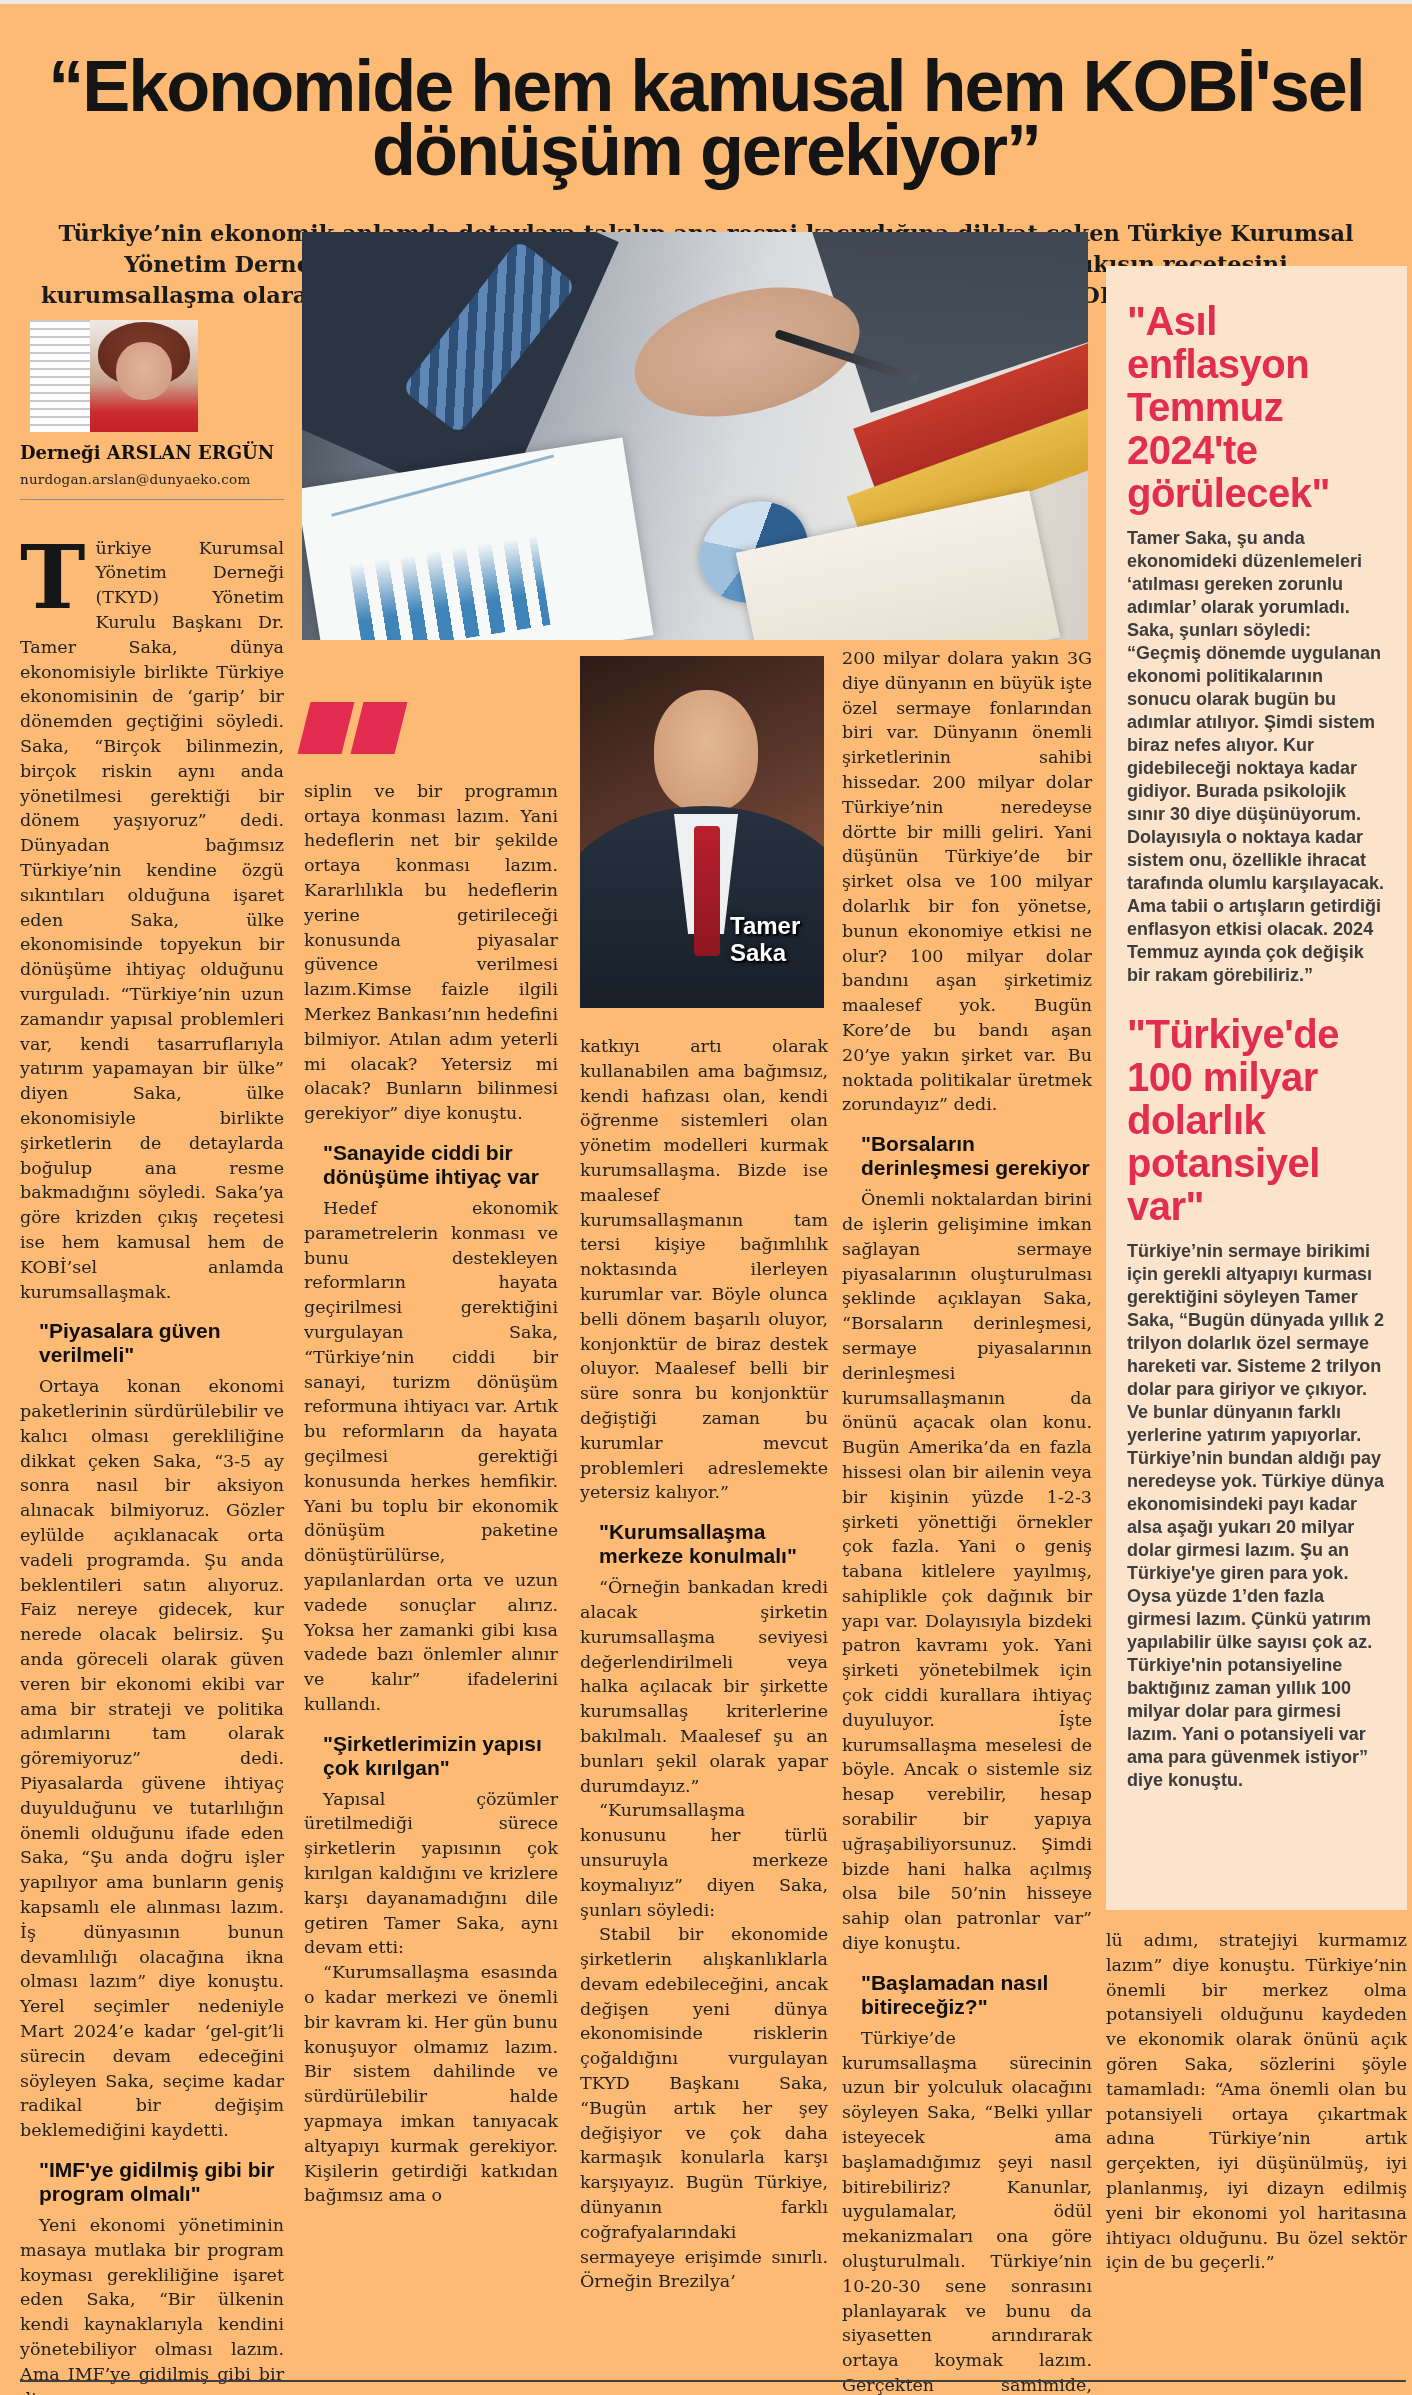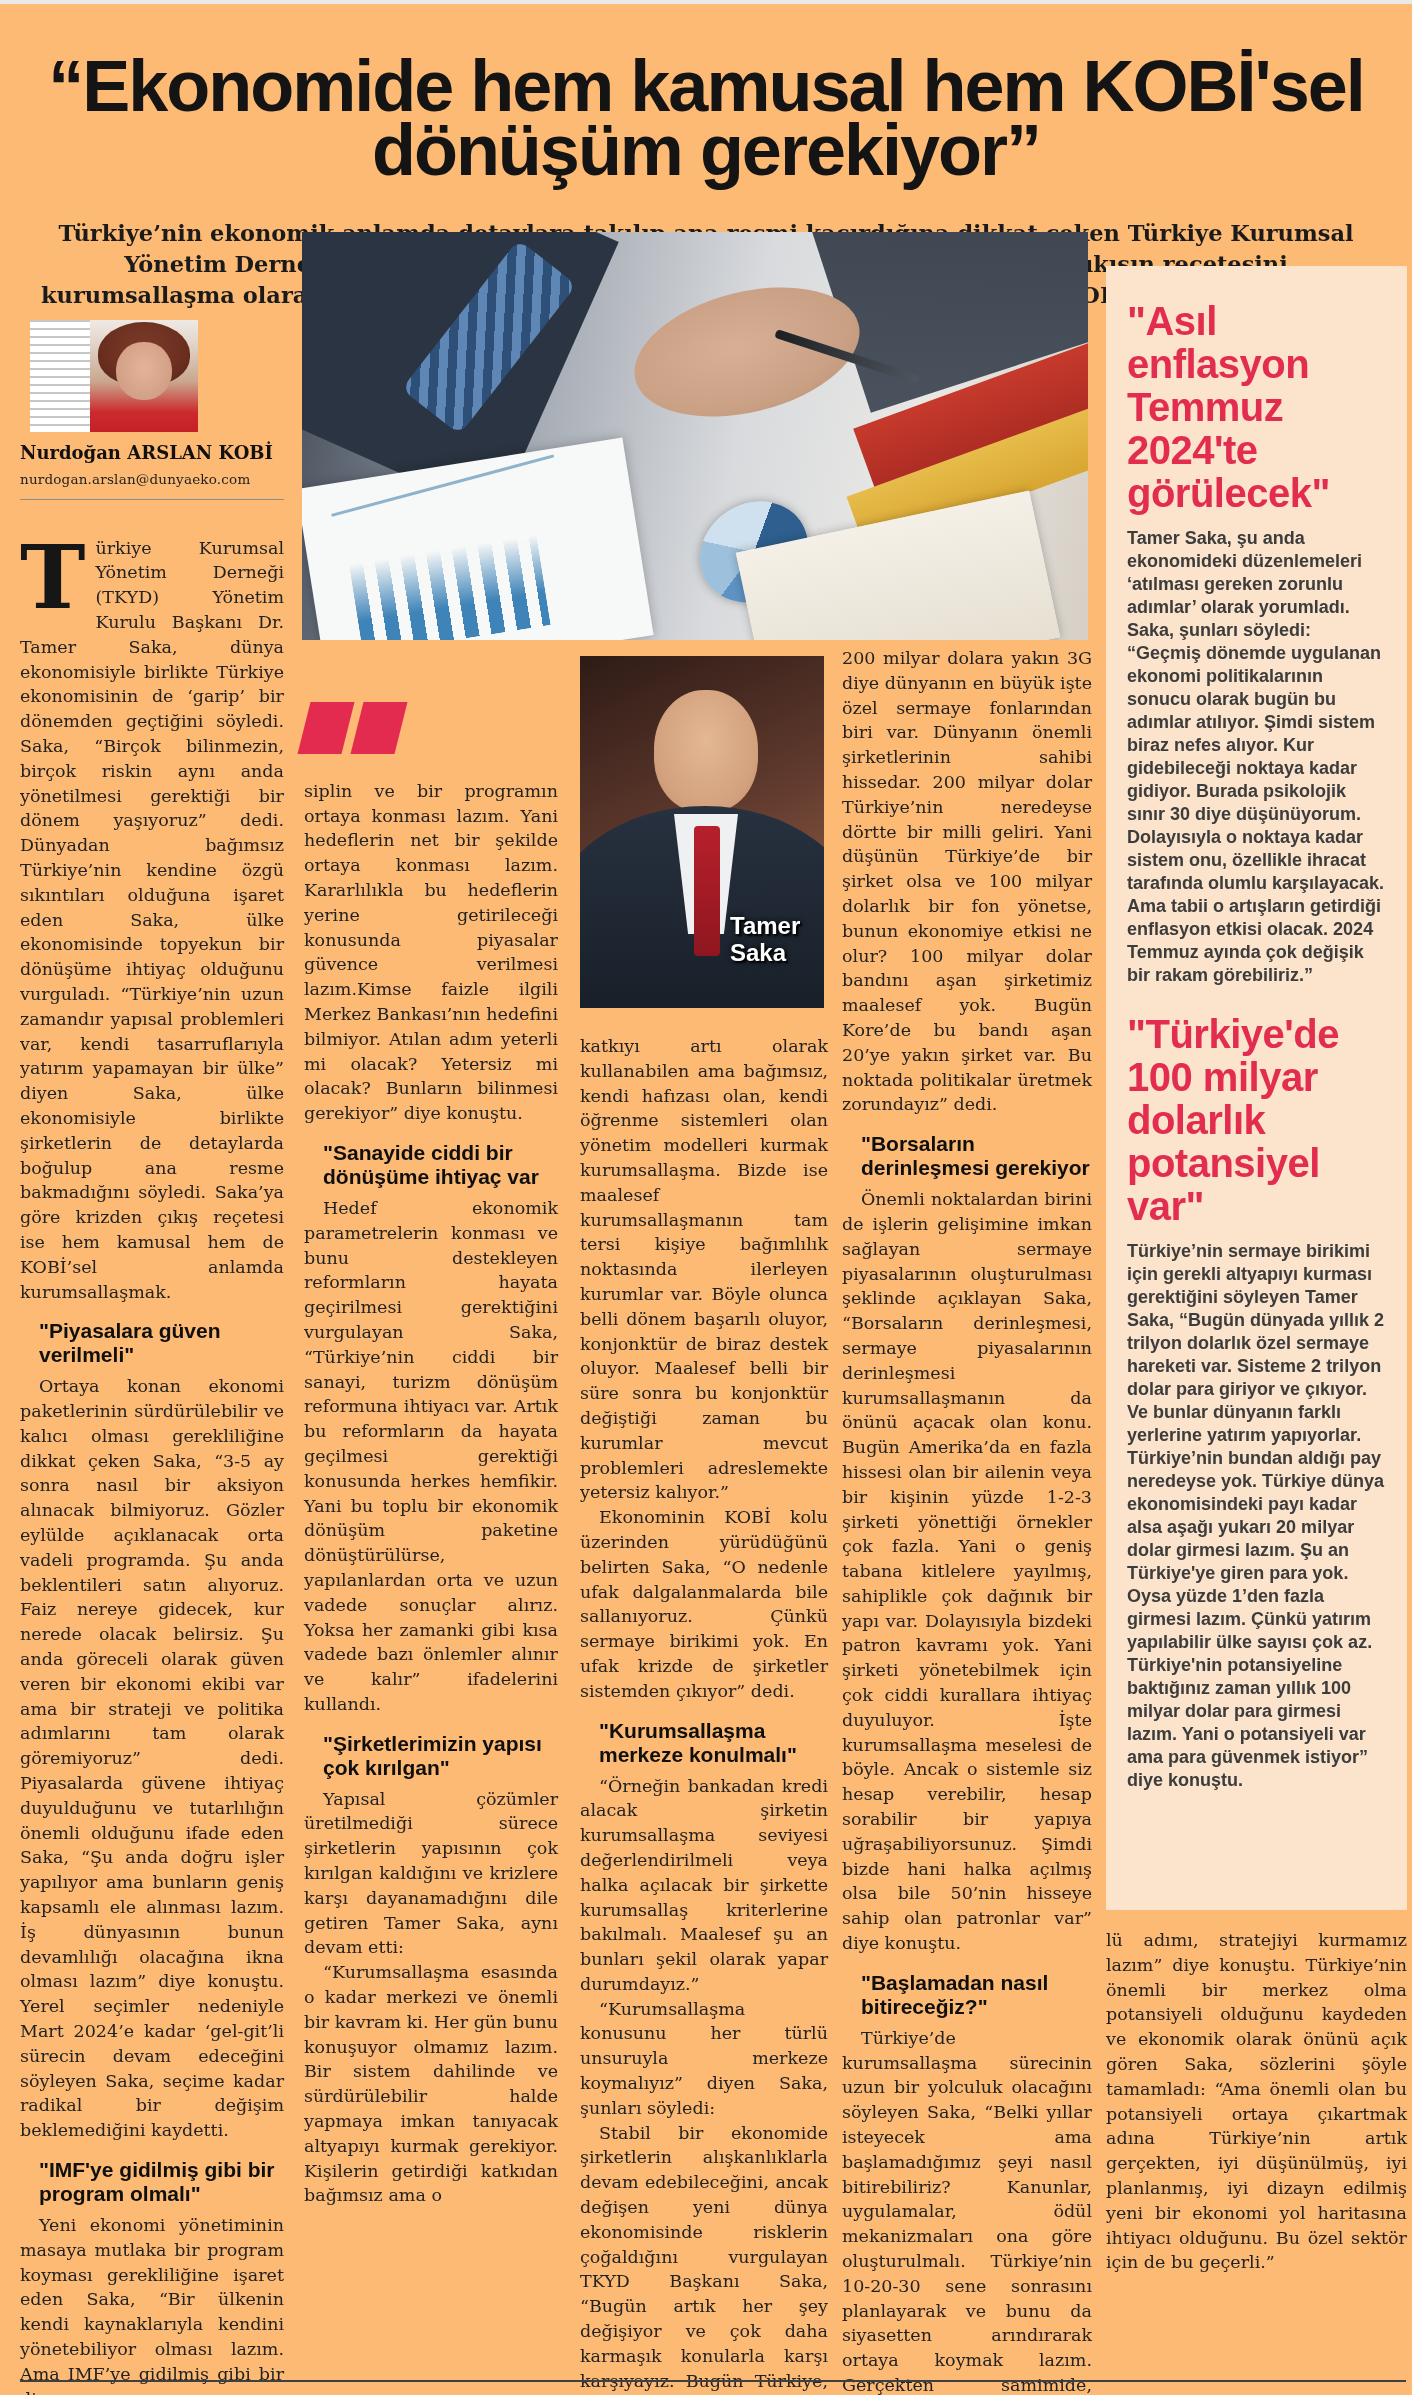--- a/index.html
+++ b/index.html
@@ -98,21 +98,21 @@
   <h1 class="headline">“Ekonomide hem kamusal hem KOBİ'sel dönüşüm gerekiyor”</h1>
   <div class="lede">Türkiye’nin ekonomik anlamda detaylara takılıp ana resmi kaçırdığına dikkat çeken Türkiye Kurumsal Yönetim Derneği (TKYD) Yönetim Kurulu Başkanı Dr. Tamer Saka, krizden çıkışın reçetesini kurumsallaşma olarak tanımladı. Saka’ya göre, Türkiye’de hem kamusal hem de KOBİ’sel reformların bir an önce hayata geçmesi gerekiyor.</div>
 
   <div class="col" style="left:20px;top:316px;width:264px;">
     <div class="author-photo">
       <div class="ap-lines"></div>
       <div class="ap-person"></div>
       <div class="ap-hair"></div>
       <div class="ap-face"></div>
     </div>
-    <div class="byline-name">Nurdoğan ARSLAN KOBİ</div>
+    <div class="byline-name">Derneği ARSLAN ERGÜN</div>
     <div class="byline-email">nurdogan.arslan@dunyaeko.com</div>
     <div class="byline-rule"></div>
     <p class="cont" style="margin-top:36px;">
       <span class="dropcap">T</span><span>ürkiye Kurumsal Yönetim Derneği (TKYD) Yönetim Kurulu Başkanı Dr. Tamer Saka, dünya ekonomisiyle birlikte Türkiye ekonomisinin de ‘garip’ bir dönemden geçtiğini söyledi. Saka, “Birçok bilinmezin, birçok riskin aynı anda yönetilmesi gerektiği bir dönem yaşıyoruz” dedi. Dünyadan bağımsız Türkiye’nin kendine özgü sıkıntıları olduğuna işaret eden Saka, ülke ekonomisinde topyekun bir dönüşüme ihtiyaç olduğunu vurguladı. “Türkiye’nin uzun zamandır yapısal problemleri var, kendi tasarruflarıyla yatırım yapamayan bir ülke” diyen Saka, ülke ekonomisiyle birlikte şirketlerin de detaylarda boğulup ana resme bakmadığını söyledi. Saka’ya göre krizden çıkış reçetesi ise hem kamusal hem de KOBİ’sel anlamda kurumsallaşmak.</span>
     </p>
     <div class="subhead">"Piyasalara güven verilmeli"</div>
     <p>Ortaya konan ekonomi paketlerinin sürdürülebilir ve kalıcı olması gerekliliğine dikkat çeken Saka, “3-5 ay sonra nasıl bir aksiyon alınacak bilmiyoruz. Gözler eylülde açıklanacak orta vadeli programda. Şu anda beklentileri satın alıyoruz. Faiz nereye gidecek, kur nerede olacak belirsiz. Şu anda göreceli olarak güven veren bir ekonomi ekibi var ama bir strateji ve politika adımlarını tam olarak göremiyoruz” dedi. Piyasalarda güvene ihtiyaç duyulduğunu ve tutarlılığın önemli olduğunu ifade eden Saka, “Şu anda doğru işler yapılıyor ama bunların geniş kapsamlı ele alınması lazım. İş dünyasının bunun devamlılığı olacağına ikna olması lazım” diye konuştu. Yerel seçimler nedeniyle Mart 2024’e kadar ‘gel-git’li sürecin devam edeceğini söyleyen Saka, seçime kadar radikal bir değişim beklemediğini kaydetti.</p>
     <div class="subhead">"IMF'ye gidilmiş gibi bir program olmalı"</div>
     <p>Yeni ekonomi yönetiminin masaya mutlaka bir program koyması gerekliliğine işaret eden Saka, “Bir ülkenin kendi kaynaklarıyla kendini yönetebiliyor olması lazım. Ama IMF’ye gidilmiş gibi bir di-</p>
   </div>
@@ -146,21 +146,20 @@
   <div class="portrait">
     <div class="pt-face"></div>
     <div class="pt-shoulders"></div>
     <div class="pt-shirt"></div>
     <div class="pt-tie"></div>
     <div class="photo-caption" style="width:80px;">Tamer Saka</div>
   </div>
 
   <div class="col" style="left:580px;top:1030px;width:248px;">
     <p class="cont">katkıyı artı olarak kullanabilen ama bağımsız, kendi hafızası olan, kendi öğrenme sistemleri olan yönetim modelleri kurmak kurumsallaşma. Bizde ise maalesef kurumsallaşmanın tam tersi kişiye bağımlılık noktasında ilerleyen kurumlar var. Böyle olunca belli dönem başarılı oluyor, konjonktür de biraz destek oluyor. Maalesef belli bir süre sonra bu konjonktür değiştiği zaman bu kurumlar mevcut problemleri adreslemekte yetersiz kalıyor.”</p>
-    <p>Ekonominin KOBİ kolu üzerinden yürüdüğünü belirten Saka, “O nedenle ufak dalgalanmalarda bile sallanıyoruz. Çünkü sermaye birikimi yok. En ufak krizde de şirketler sistemden çıkıyor” dedi.</p>
     <div class="subhead">"Kurumsallaşma merkeze konulmalı"</div>
     <p>“Örneğin bankadan kredi alacak şirketin kurumsallaşma seviyesi değerlendirilmeli veya halka açılacak bir şirkette kurumsallaş kriterlerine bakılmalı. Maalesef şu an bunları şekil olarak yapar durumdayız.”</p>
     <p>“Kurumsallaşma konusunu her türlü unsuruyla merkeze koymalıyız” diyen Saka, şunları söyledi:</p>
     <p>Stabil bir ekonomide şirketlerin alışkanlıklarla devam edebileceğini, ancak değişen yeni dünya ekonomisinde risklerin çoğaldığını vurgulayan TKYD Başkanı Saka, “Bugün artık her şey değişiyor ve çok daha karmaşık konularla karşı karşıyayız. Bugün Türkiye, dünyanın farklı coğrafyalarındaki sermayeye erişimde sınırlı. Örneğin Brezilya’</p>
   </div>
 
   <div class="col" style="left:842px;top:642px;width:250px;">
     <p class="cont">200 milyar dolara yakın 3G diye dünyanın en büyük işte özel sermaye fonlarından biri var. Dünyanın önemli şirketlerinin sahibi hissedar. 200 milyar dolar Türkiye’nin neredeyse dörtte bir milli geliri. Yani düşünün Türkiye’de bir şirket olsa ve 100 milyar dolarlık bir fon yönetse, bunun ekonomiye etkisi ne olur? 100 milyar dolar bandını aşan şirketimiz maalesef yok. Bugün Kore’de bu bandı aşan 20’ye yakın şirket var. Bu noktada politikalar üretmek zorundayız” dedi.</p>
     <div class="subhead">"Borsaların derinleşmesi gerekiyor</div>
     <p>Önemli noktalardan birini de işlerin gelişimine imkan sağlayan sermaye piyasalarının oluşturulması şeklinde açıklayan Saka, “Borsaların derinleşmesi, sermaye piyasalarının derinleşmesi kurumsallaşmanın da önünü açacak olan konu. Bugün Amerika’da en fazla hissesi olan bir ailenin veya bir kişinin yüzde 1-2-3 şirketi yönettiği örnekler çok fazla. Yani o geniş tabana kitlelere yayılmış, sahiplikle çok dağınık bir yapı var. Dolayısıyla bizdeki patron kavramı yok. Yani şirketi yönetebilmek için çok ciddi kurallara ihtiyaç duyuluyor. İşte kurumsallaşma meselesi de böyle. Ancak o sistemle siz hesap verebilir, hesap sorabilir bir yapıya uğraşabiliyorsunuz. Şimdi bizde hani halka açılmış olsa bile 50’nin hisseye sahip olan patronlar var” diye konuştu.</p>

